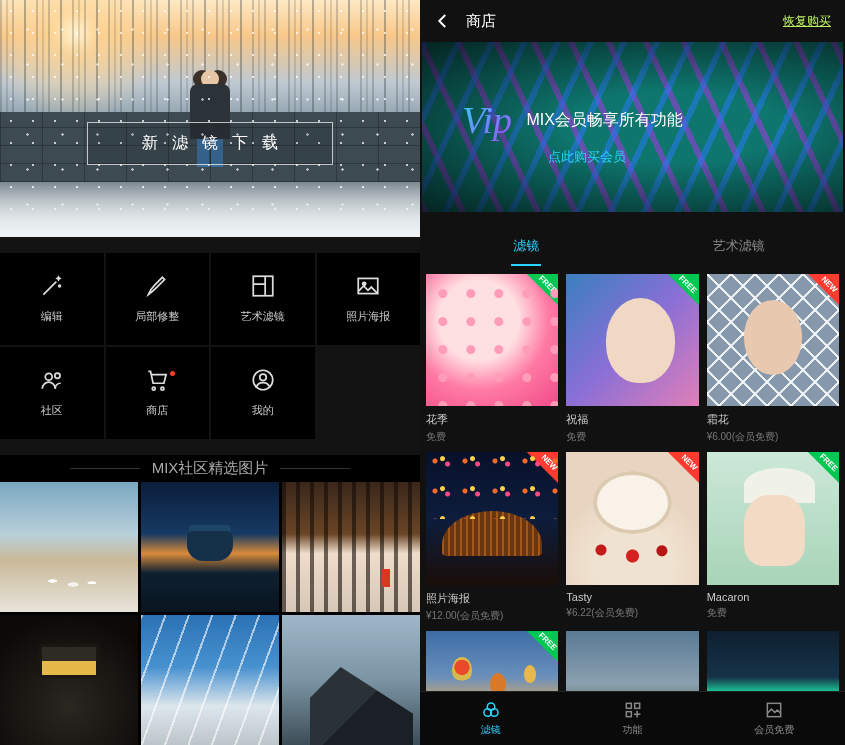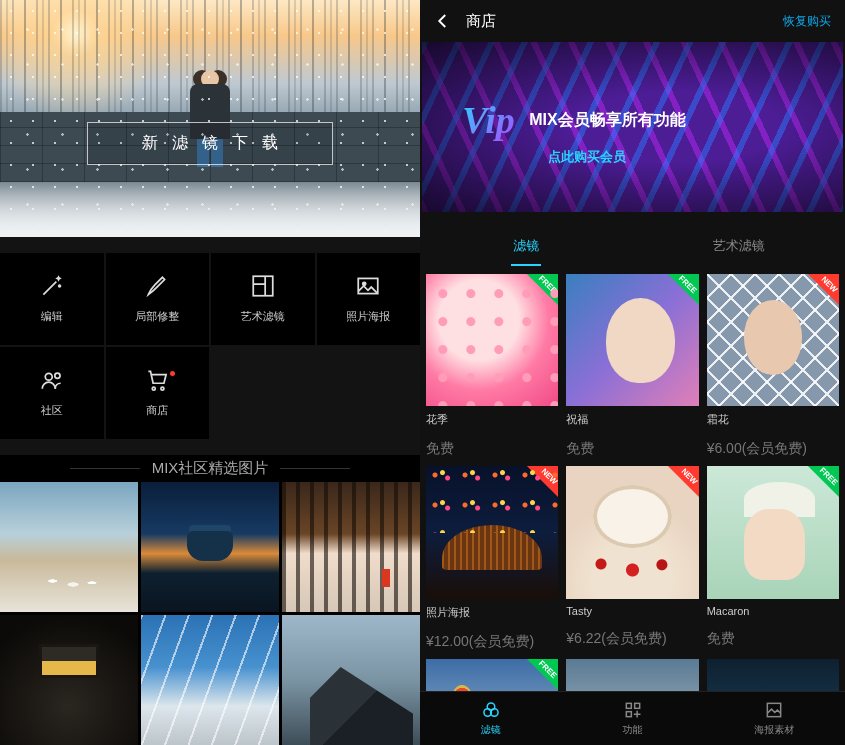--- a/index.html
+++ b/index.html
@@ -46,22 +46,22 @@
 .g4 { background: radial-gradient(circle at 50% 70%, #2a2620 0%, #0c0a08 80%); }
 .g4::after { content:""; position:absolute; left:50%; top:22%; transform:translateX(-50%); width:60px; height:34px; background: linear-gradient(180deg, #2e2a24 0 50%, #e6b84a 50% 100%); box-shadow: inset 0 0 0 3px #1a1712; }
 .g5 { background: linear-gradient(180deg, #2a72b5 0%, #4891cf 40%, #dce6ec 70%, #bcc5ca 100%); }
 .g5::after { content:""; position:absolute; inset:0; background: repeating-linear-gradient(110deg, rgba(255,255,255,0.6) 0 2px, transparent 2px 22px); mix-blend-mode: screen; }
 .g6 { background: linear-gradient(180deg, #9fb8c9 0%, #7b94a4 50%, #3d4d57 100%); }
 .g6::after { content:""; position:absolute; left:20%; bottom:0; width:75%; height:60%; background: linear-gradient(135deg, #2a3238 0 50%, #1a2025 50% 100%); clip-path: polygon(0 100%, 0 40%, 30% 0, 100% 60%, 100% 100%); }
 
 
 .r-header { height: 42px; display: flex; align-items: center; padding: 0 14px; gap: 14px; }
 .r-header .title { font-size: 15px; flex: 1; }
-.r-header .restore { font-size: 12px; color: #0ea5e9; }
-.vip-banner { height: 170px; margin: 0 2px 14px; background: #4c1d95; position: relative; overflow: hidden; font-weight: bold; }
+.r-header .restore { font-size: 12px; color: #bef264; text-decoration: underline; }
+.vip-banner { height: 170px; margin: 0 2px 14px; background: #0f766e; position: relative; overflow: hidden; }
 .vip-banner .beams { position: absolute; inset: 0; background:
   repeating-linear-gradient(115deg, rgba(40,120,255,0.5) 0 6px, transparent 6px 30px),
   repeating-linear-gradient(65deg, rgba(200,40,255,0.45) 0 6px, transparent 6px 34px); filter: blur(0.3px); }
 .vip-banner .beams::after { content:""; position:absolute; inset:0; background: radial-gradient(ellipse at 60% 50%, rgba(0,0,0,0) 30%, rgba(0,0,0,0.7) 100%); }
 .vip-banner .txt { position: absolute; left: 40px; top: 56px; }
 .vip-logo { font-family: cursive; font-size: 38px; font-style: italic; background: linear-gradient(135deg, #2ad4ff, #a84bff); -webkit-background-clip: text; background-clip: text; color: transparent; display: inline-block; vertical-align: middle; margin-right: 10px; }
 .vip-title { font-size: 16px; display: inline; vertical-align: middle; }
 .vip-sub { display: block; margin-top: 6px; font-size: 13px; color: #2ad4ff; margin-left: 86px; }
 .tabs { display: flex; height: 40px; }
 .tab { flex: 1; display: flex; align-items: center; justify-content: center; font-size: 13px; color: #888; position: relative; }
@@ -69,21 +69,21 @@
 .tab.active::after { content: ""; position: absolute; bottom: 0; width: 30px; height: 2px; background: #2ad4ff; }
 .product-grid { flex: 1; overflow: hidden; display: grid; grid-template-columns: repeat(3, 1fr); gap: 8px; padding: 8px 6px; align-content: start; grid-auto-rows: min-content; }
 .product { display: flex; flex-direction: column; }
 .p-thumb { width: 100%; aspect-ratio: 1; position: relative; overflow: hidden; }
 .badge { position: absolute; top: 0; right: 0; width: 44px; height: 44px; }
 .badge::before { content: ""; position: absolute; top: -22px; right: -22px; width: 44px; height: 44px; transform: rotate(45deg); }
 .badge.free::before { background: #00c853; }
 .badge.new::before { background: #ff3b30; }
 .badge span { position: absolute; top: 6px; right: 0; font-size: 8px; font-weight: bold; transform: rotate(45deg); }
 .p-name { font-size: 11px; color: #ccc; margin-top: 6px; }
-.p-price { font-size: 14px; color: #777; margin-top: 13px; }
+.p-price { font-size: 10px; color: #777; margin-top: 3px; }
 
 .pt1 { background: radial-gradient(circle at 40% 35%, #ffe0e2 0 34%, #ff7aa5 60%, #f04a86 100%); }
 .pt1::after { content:""; position:absolute; inset:0; background: radial-gradient(circle at 60% 70%, #ff9db8 0 4px, transparent 5px) 0 0/28px 28px; }
 .pt2 { background: linear-gradient(135deg, #3a7fbf 0%, #8a6fd6 50%, #e07fb8 100%); }
 .pt2::after { content:""; position:absolute; left:30%; top:18%; width:52%; height:64%; background:#f0d8c4; border-radius:50% 50% 46% 46%; }
 .pt3 { background: #8698ac; }
 .pt3::before { content:""; position:absolute; inset:0; background:
   linear-gradient(45deg, transparent 46%, rgba(255,255,255,0.85) 46% 54%, transparent 54%),
   linear-gradient(-45deg, transparent 46%, rgba(255,255,255,0.85) 46% 54%, transparent 54%); background-size: 24px 24px; }
 .pt3::after { content:""; position:absolute; left:28%; top:20%; width:44%; height:56%; background:#e8c9b0; border-radius:50%; }
@@ -177,20 +177,30 @@
         <span class="icon">
           <svg viewBox="0 0 24 24" fill="none" stroke="currentColor" stroke-width="1.6">
             <circle cx="9" cy="20" r="1.4"></circle>
             <circle cx="17" cy="20" r="1.4"></circle>
             <path d="M4 4h2l2.4 11h10l2-8H7"></path>
           </svg>
         </span>
         <span class="dot"></span>
         <span class="lbl">商店</span>
       </div>
+      <div class="menu-cell">
+        <span class="icon">
+          <svg viewBox="0 0 24 24" fill="none" stroke="currentColor" stroke-width="1.6">
+            <circle cx="12" cy="12" r="9"></circle>
+            <circle cx="12" cy="9.5" r="3"></circle>
+            <path d="M5.5 19c1.2-2.8 3.8-4.5 6.5-4.5s5.3 1.7 6.5 4.5"></path>
+          </svg>
+        </span>
+        <span class="lbl">我的</span>
+      </div>
     </div>
   <div class="section-title">MIX社区精选图片</div>
   <div class="gallery">
     <div class="g-img g1"></div>
     <div class="g-img g2"></div>
     <div class="g-img g3"></div>
     <div class="g-img g4"></div>
     <div class="g-img g5"></div>
     <div class="g-img g6"></div>
   </div>
@@ -309,16 +319,16 @@
         </span>
         <span>功能</span>
       </div>
       <div class="nav-item">
         <span>
           <svg viewBox="0 0 24 24" fill="none" stroke="currentColor" stroke-width="1.8">
             <rect x="4" y="4" width="16" height="16"></rect>
             <path d="M4 16l5-5 4 4 3-3 4 4"></path>
           </svg>
         </span>
-        <span>海报素材</span>
+        <span>会员免费</span>
       </div>
     </div>
 </div>
 
 </body></html>

